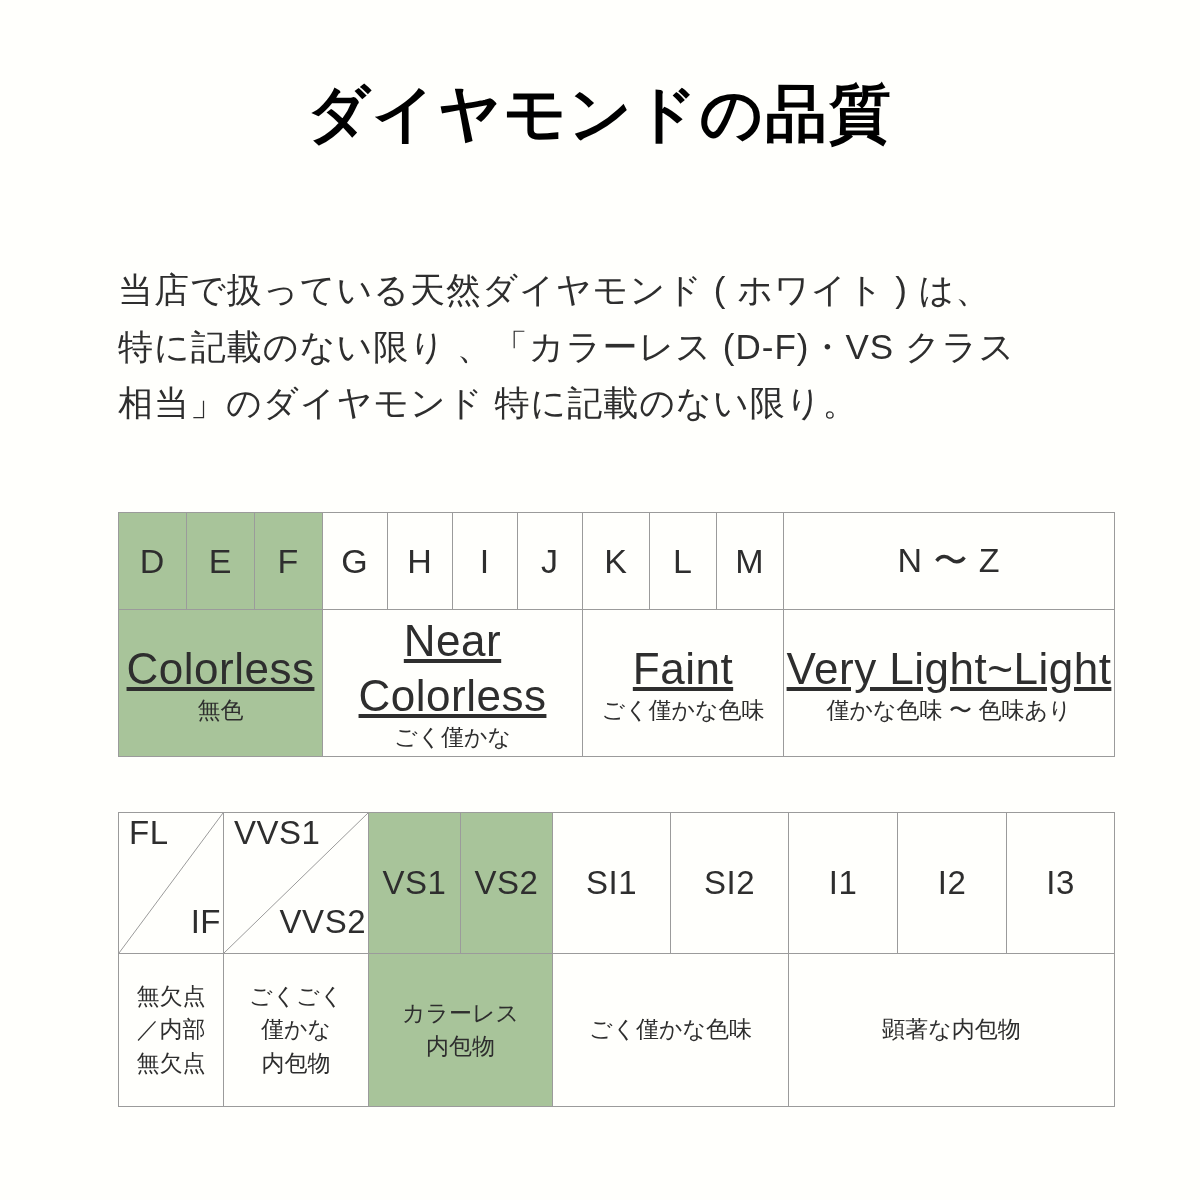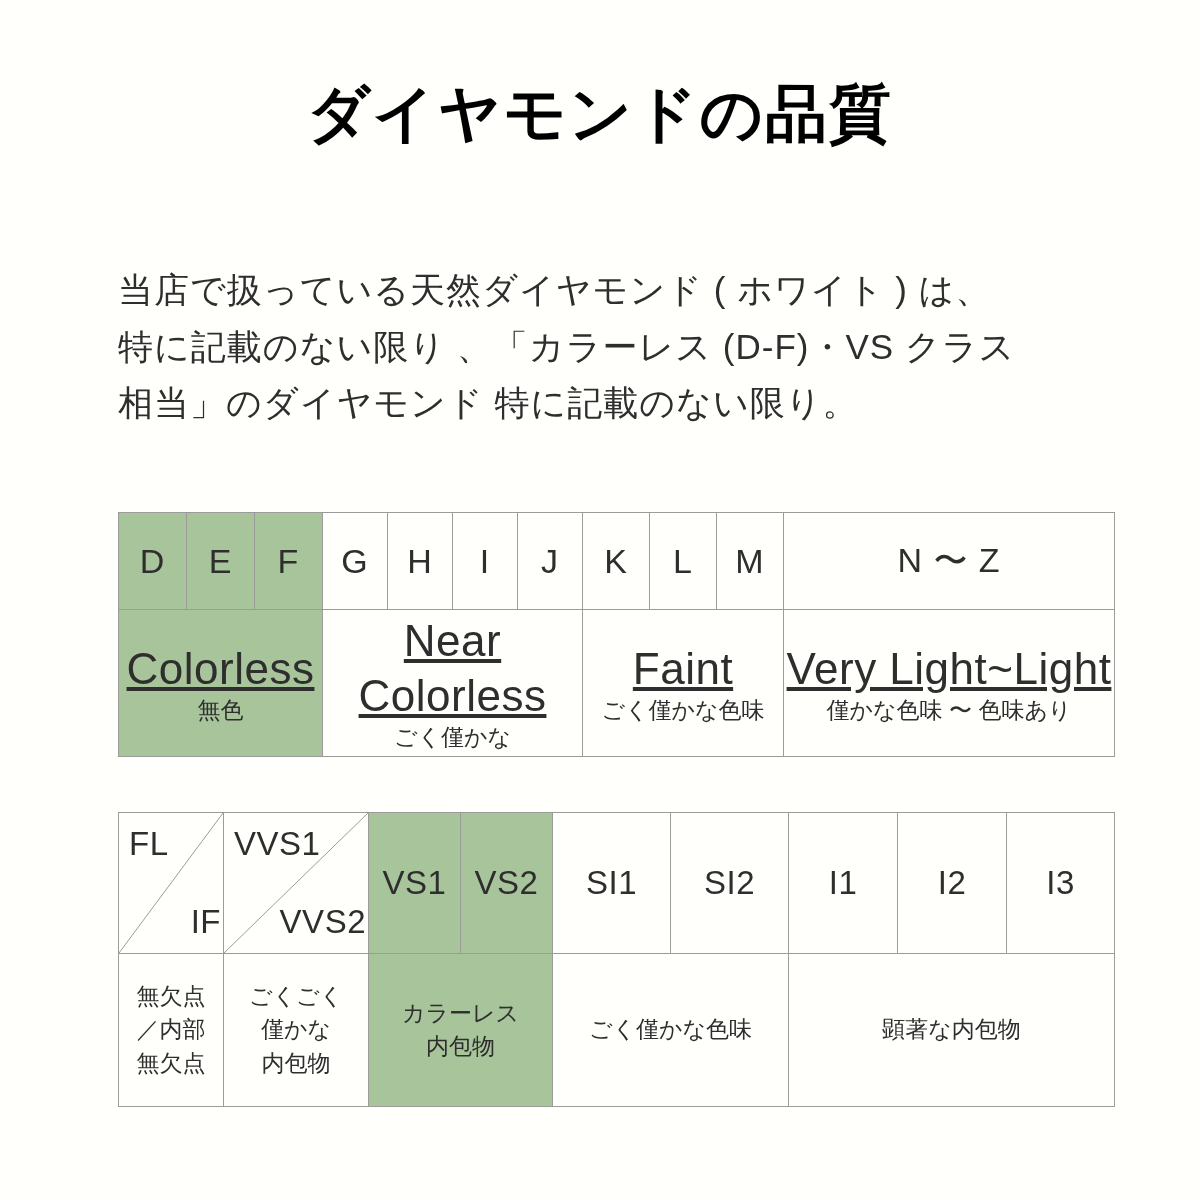--- a/index.html
+++ b/index.html
@@ -105,21 +105,21 @@
     font-size: 23px;
     line-height: 1.45;
   }
   
   .split {
     position: relative;
   }
   .split .tl {
     position: absolute;
     left: 10px;
-    top: 12px;
+    top: 1px;
     font-size: 33px;
   }
   .split .br {
     position: absolute;
     right: 2px;
     bottom: 12px;
     font-size: 33px;
   }
   .split svg {
     position: absolute;

